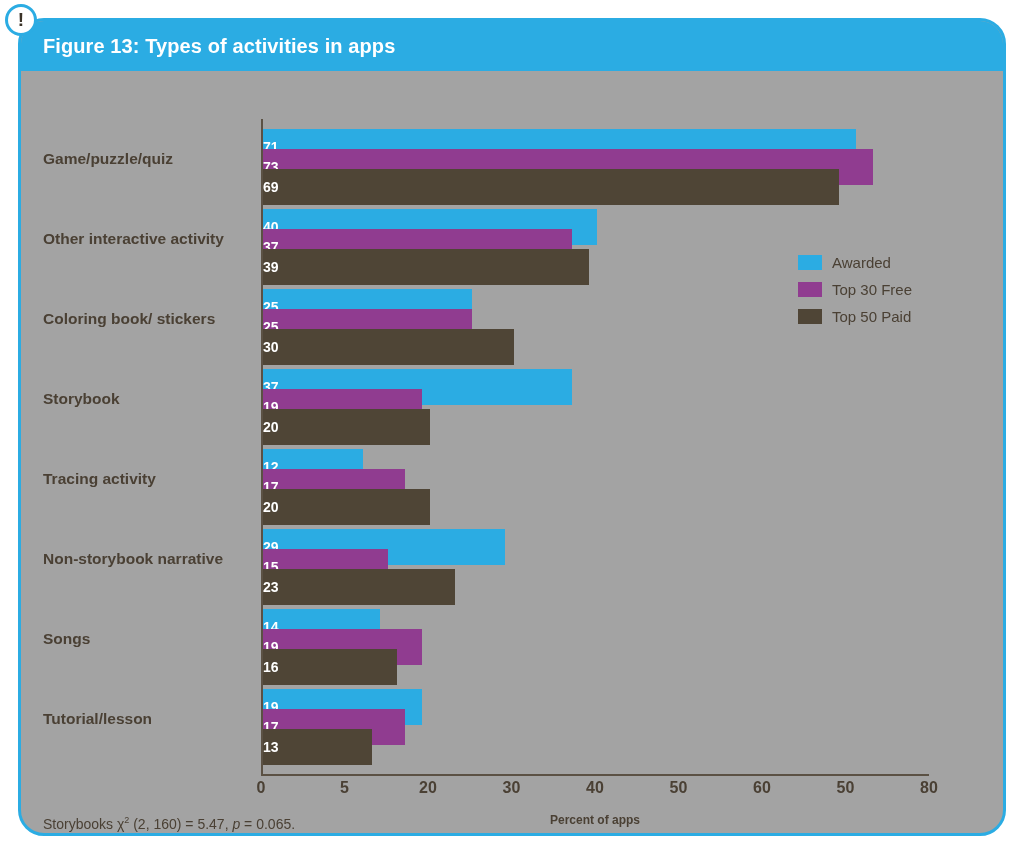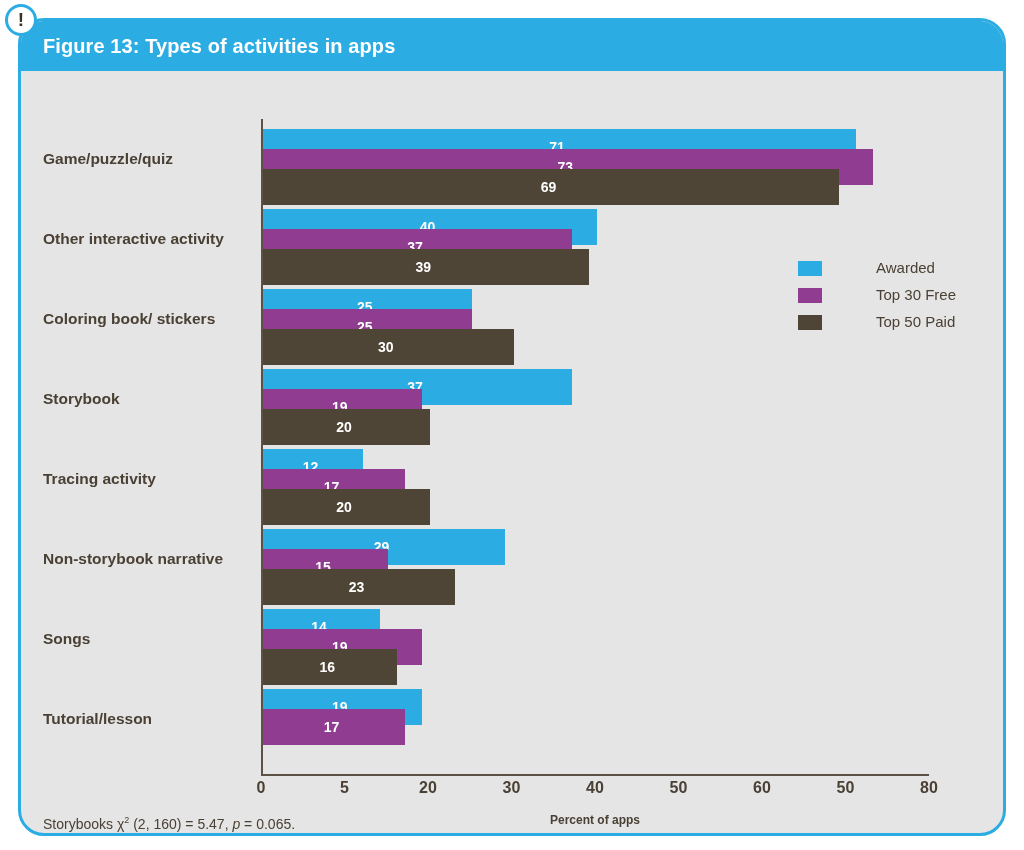--- a/index.html
+++ b/index.html
@@ -11,21 +11,21 @@
   }
   #root { position: relative; width: 1024px; height: 850px; }
 
   
   .card {
     position: absolute;
     left: 18px; top: 18px;
     width: 988px; height: 818px;
     border: 3px solid #2BACE3;
     border-radius: 26px;
-    background: #e5e5e5;
+    background: #a3a3a3;
   }
   .card-header {
     position: absolute;
     left: 0; top: 0;
     width: 100%; height: 50px;
     background: #2BACE3;
     border-top-left-radius: 23px;
     border-top-right-radius: 23px;
     display: flex; align-items: center;
   }
@@ -104,21 +104,21 @@
     position: relative;
     height: 20px;
     margin-bottom: 0px;
   }
   .bar {
     position: absolute;
     left: 0; top: 0;
     height: 36px;
     display: flex;
     align-items: center;
-    justify-content: center;
+    justify-content: flex-start;
   }
   .bar .val {
     color: #ffffff;
     font-size: 14px;
     font-weight: bold;
     padding-right: 5px;
     line-height: 1;
   }
   .s0 { background: #2BACE3; }
   .s1 { background: #903C90; }
@@ -160,23 +160,22 @@
   .footnote .it { font-style: italic; }
   .footnote sup { font-size: 9px; vertical-align: super; }
 
   
   .legend {
     position: absolute;
     left: 777px; top: 178px;
   }
   .legend-row {
     display: flex;
-    align-items: flex-end;
+    align-items: center;
     height: 27px;
-    gap: 44px;
   }
   .legend-swatch {
     width: 24px; height: 15px;
     margin-right: 10px;
     flex: 0 0 auto;
   }
   .legend-text {
     color: #4a4034;
     font-size: 15px;
     white-space: nowrap;
@@ -342,20 +341,25 @@
             <div class="cat-label">Tutorial/lesson</div>
             <div class="bars">
               <div class="barrow">
                 <div class="bar s0" title="Awarded: 19" style="width: 158.65px;">
                   <span class="val">19</span>
                 </div>
               </div>
               <div class="barrow">
                 <div class="bar s1" title="Top 50 Free: 17" style="width: 141.95px;">
                   <span class="val">17</span>
+                </div>
+              </div>
+              <div class="barrow">
+                <div class="bar s2" title="Top 50 Paid: 13" style="width: 108.55px;">
+                  <span class="val">13</span>
                 </div>
               </div>
             </div>
           </div>
         </div>
 
       <div class="xticks" id="xticks">
           <div class="xtick" style="left: 0px;">0</div>
           <div class="xtick" style="left: 83.5px;">5</div>
           <div class="xtick" style="left: 167px;">20</div>

